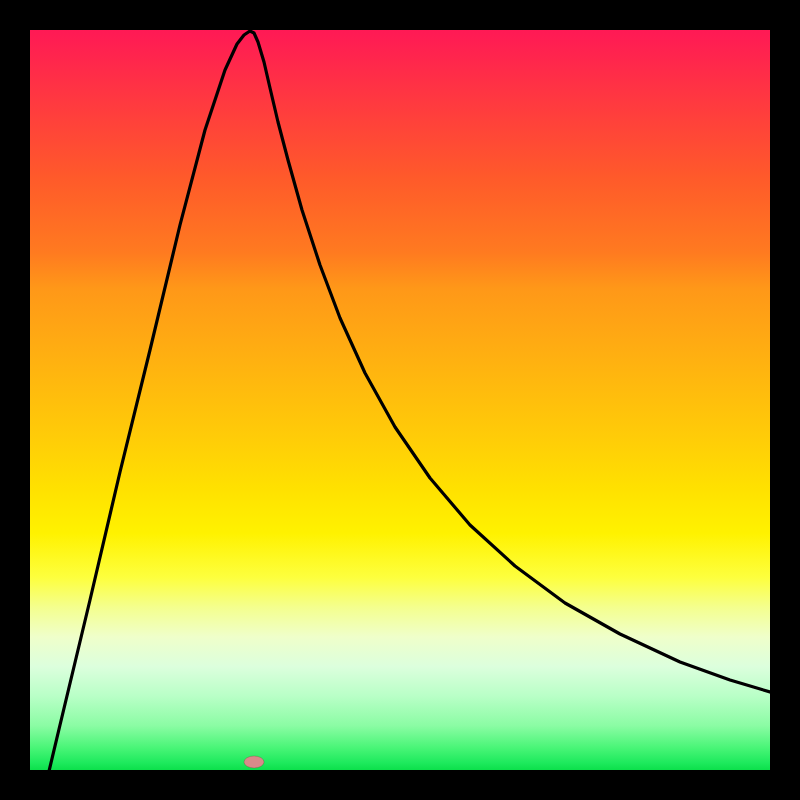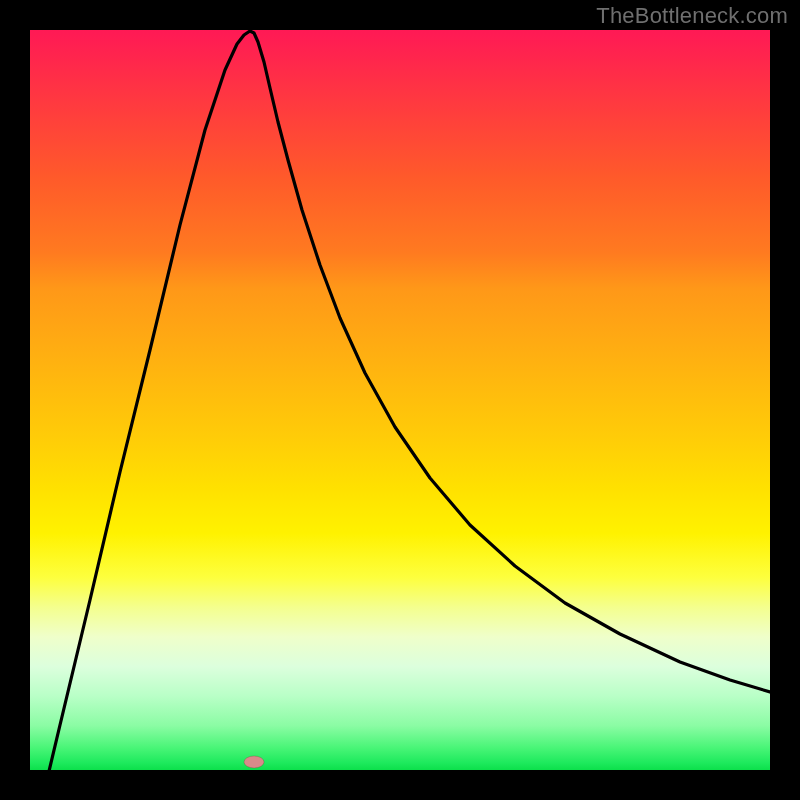--- a/index.html
+++ b/index.html
@@ -68,21 +68,20 @@
     fill: #d88a8a;
     stroke: rgba(120,40,40,0.5);
     stroke-width: 0.5;
   }
 </style>
 </head>
 <body>
 
 <div class="frame">
 
-  <div class="attribution">TheBottleneck.com</div>
 
   <div class="plot-area">
     <svg viewBox="0 0 740 740" preserveAspectRatio="none">
       <path fill="none" stroke="#000000" stroke-width="3.2" stroke-linecap="round" stroke-linejoin="round" d="M5 800 L30 695 L60 570 L90 442 L120 320 L150 195 L175 100 L195 40 L207 14 L214 5 L220 1 L224 3 L228 12 L234 32 L240 58 L248 92 L258 130 L272 180 L290 235 L310 288 L335 343 L365 397 L400 448 L440 495 L485 536 L535 573 L590 604 L650 632 L700 650 L740 662"></path>
       <ellipse class="marker" cx="224" cy="732" rx="10" ry="6"></ellipse>
     </svg>
   </div>
 
 </div>
 

